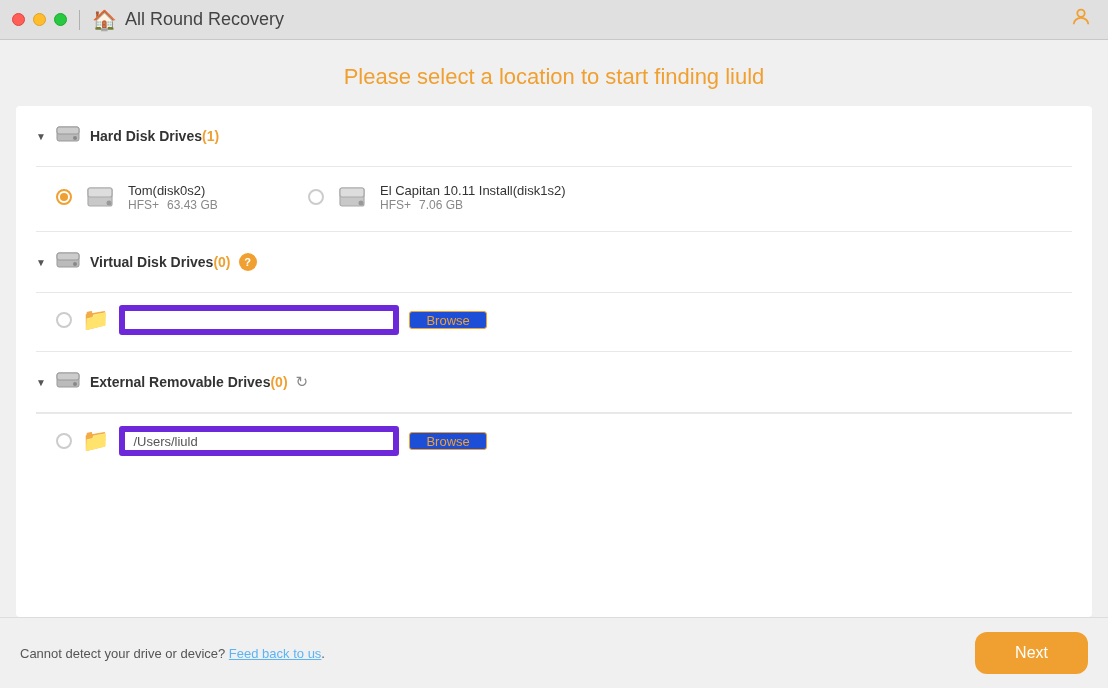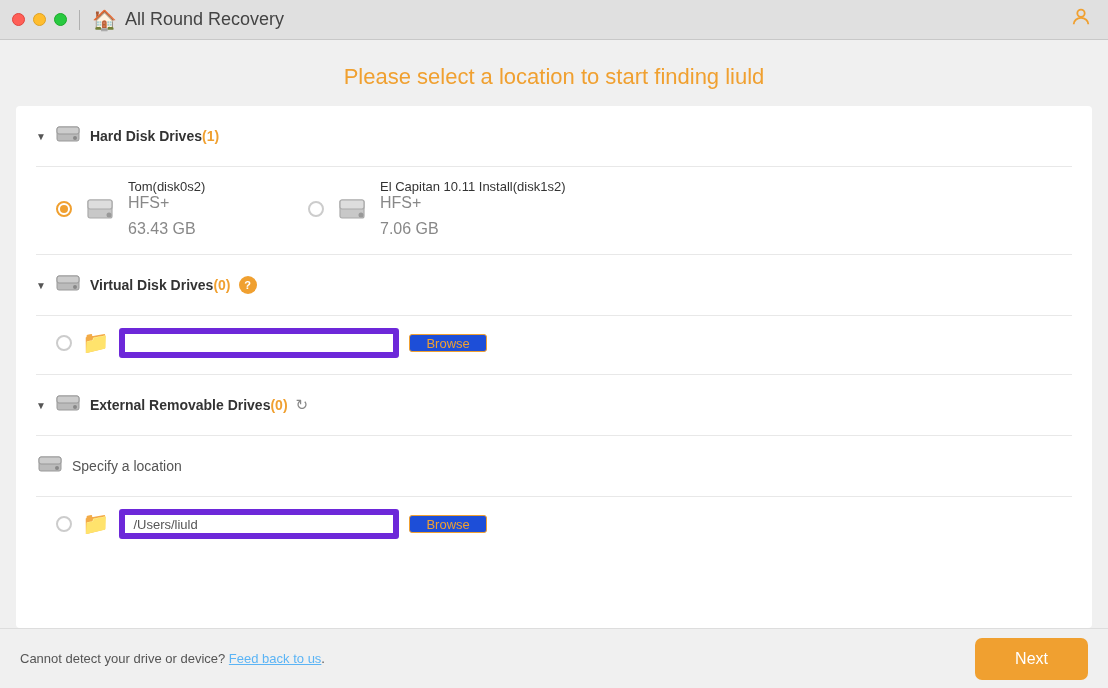--- a/index.html
+++ b/index.html
@@ -191,25 +191,24 @@
     .disk-info {
       display: flex;
       flex-direction: column;
     }
     .disk-name {
       font-size: 13px;
       color: #333;
       font-weight: 500;
     }
     .disk-meta {
-      font-size: 16px;
+      font-size: 12px;
       color: #888;
       display: flex;
       gap: 8px;
-      flex-direction: column;
     }
 
     
     .browse-row {
       display: flex;
       align-items: center;
       gap: 10px;
     }
     .folder-icon {
       font-size: 22px;
@@ -246,21 +245,21 @@
       margin-right: 8px;
       color: #888;
     }
     .specify-header .section-label {
       font-size: 14px;
       color: #555;
     }
 
     
     .bottom-bar {
-      height: 60px;
+      height: 71px;
       background: #f0f0f0;
       display: flex;
       align-items: center;
       padding: 0 20px;
       flex-shrink: 0;
       border-top: 1px solid #ddd;
     }
     .bottom-text {
       font-size: 13px;
       color: #555;
@@ -270,21 +269,21 @@
       text-decoration: underline;
       cursor: pointer;
     }
     .next-btn {
       margin-left: auto;
       height: 42px;
       padding: 0 40px;
       background: #f0a030;
       color: white;
       border: none;
-      border-radius: 7px;
+      border-radius: 12px;
       font-size: 16px;
       font-weight: 500;
       cursor: pointer;
     }
 
     
     .hdd-svg {
       width: 28px;
       height: 28px;
     }
@@ -411,30 +410,20 @@
         </svg>
       </span>
       <span class="section-label">
         <span>External Removable Drives</span><span class="section-count">(0)</span>
       </span>
       <span class="refresh-icon">↻</span>
     </div>
 
     <div class="section-divider"></div>
 
-    <div class="specify-header">
-      <span class="section-icon">
-        <svg class="hdd-svg" viewBox="0 0 28 28" fill="none">
-          <rect x="3" y="7" width="22" height="14" rx="2" fill="#bbb" stroke="#999" stroke-width="1"></rect>
-          <rect x="3" y="7" width="22" height="7" rx="2" fill="#ccc" stroke="#999" stroke-width="1"></rect>
-          <circle cx="21" cy="18" r="2" fill="#888"></circle>
-        </svg>
-      </span>
-      <span class="section-label">Specify a location</span>
-    </div>
 
     <div class="section-divider"></div>
 
     <div class="section-content">
       <div class="browse-row">
         <div class="radio-btn"></div>
         <span class="folder-icon">📁</span>
         <input type="text" class="browse-input" value="/Users/liuld" style="">
         <button class="browse-btn">Browse</button>
       </div>

